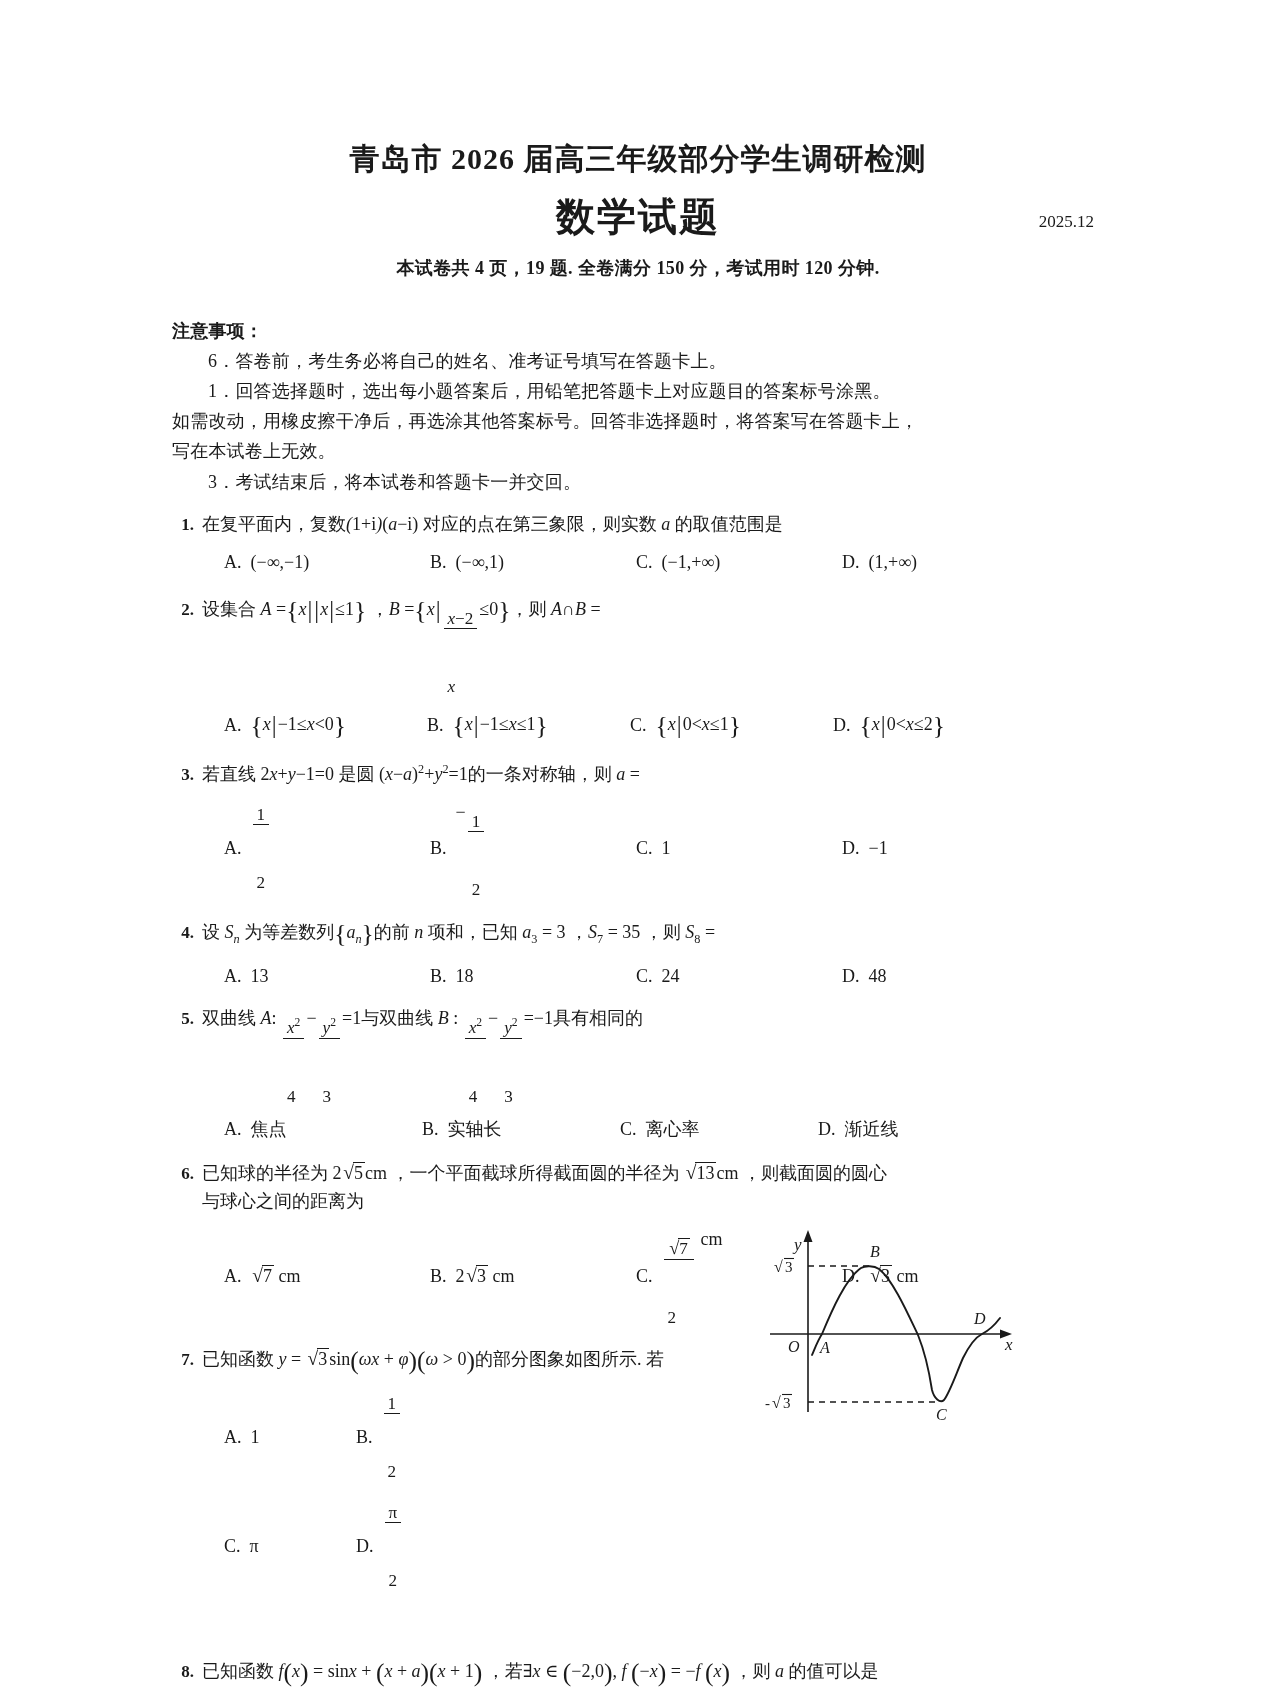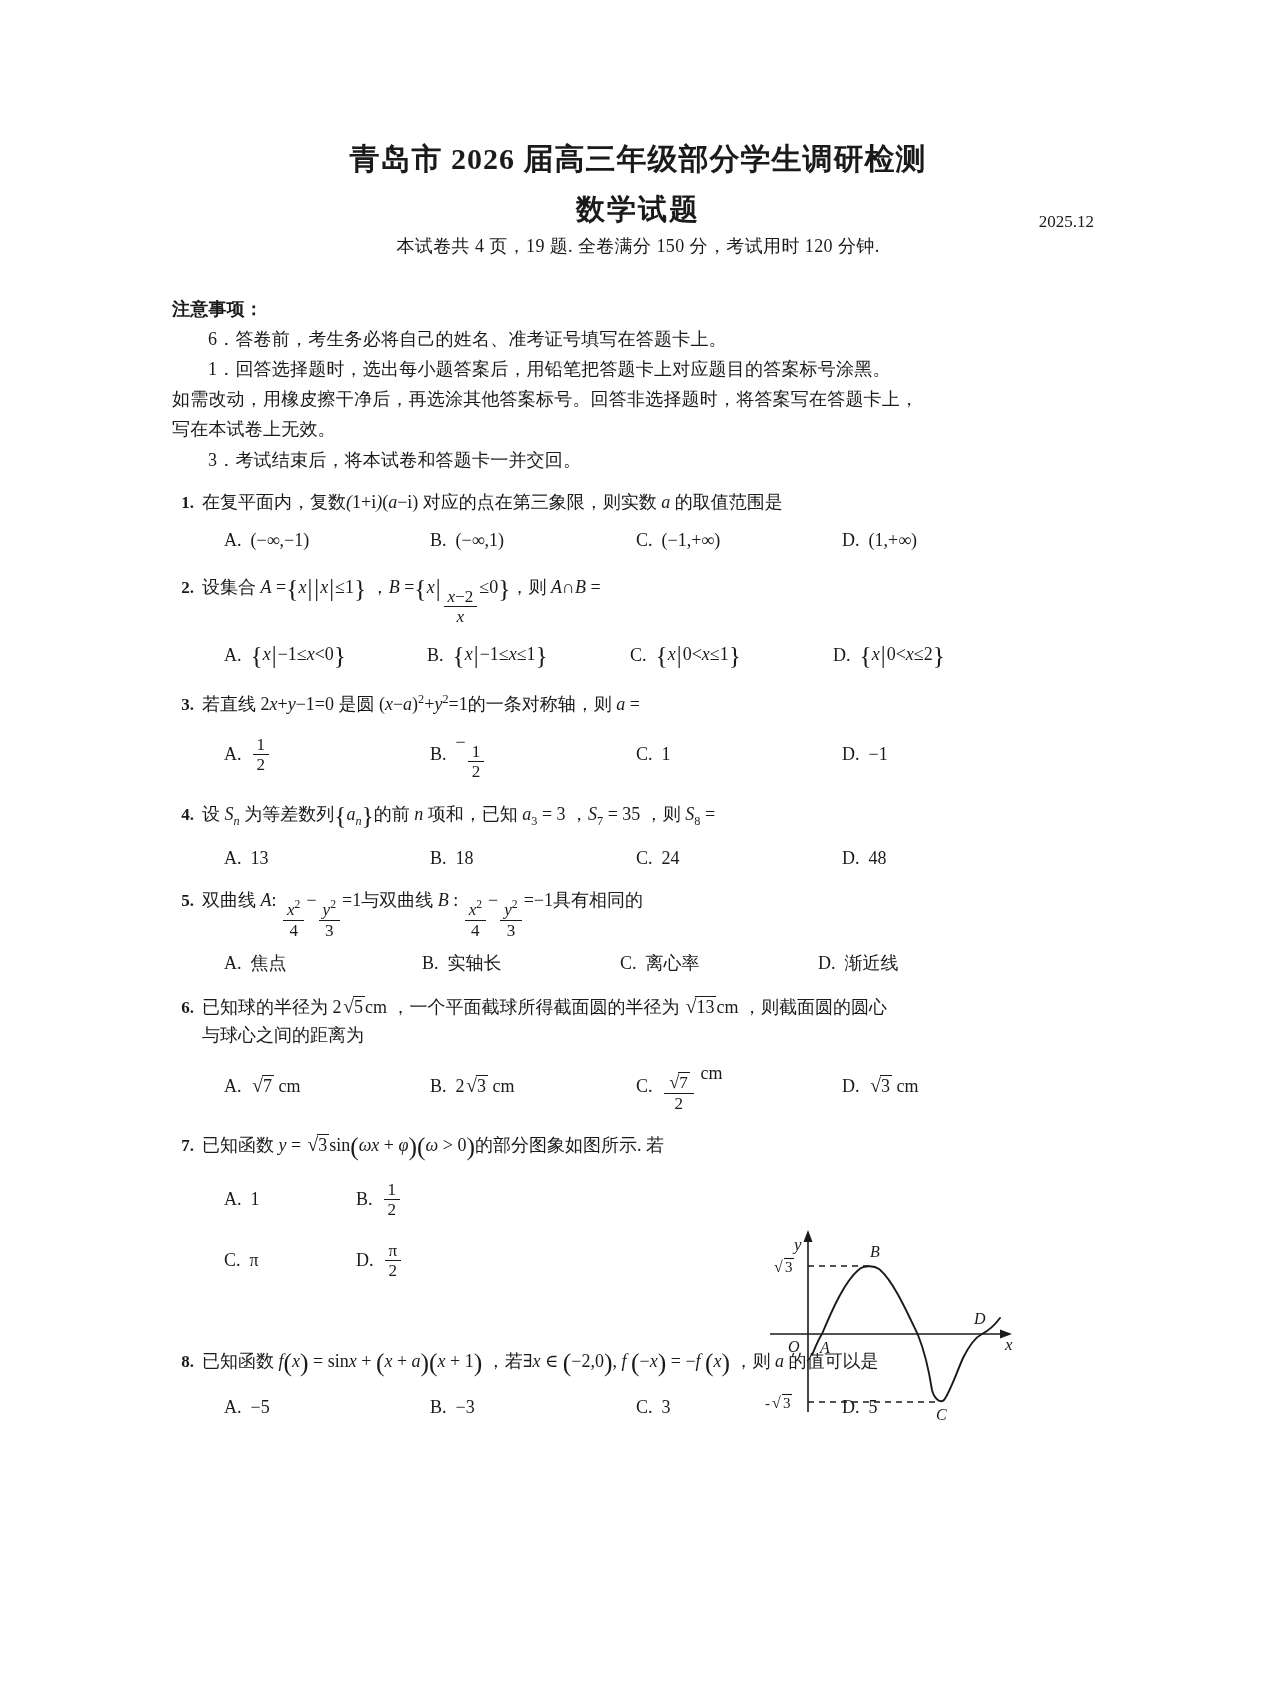--- a/index.html
+++ b/index.html
@@ -38,35 +38,36 @@
     margin-top: 140px;
     line-height: 1.25;
   }
   .title-sub-row {
     position: relative;
     text-align: center;
     margin-top: 12px;
     height: 44px;
   }
   .title-sub {
-    font-size: 29px;
+    font-size: 39px;
     font-weight: bold;
     letter-spacing: 2px;
   }
   .doc-date {
     position: absolute;
     right: 10px;
     bottom: 2px;
     font-size: 17px;
     font-weight: normal;
   }
   .exam-meta {
     text-align: center;
     font-size: 18px;
-    font-weight: normal;
+    font-weight: bold;
+    margin-top: 22px;
     letter-spacing: 0.4px;
   }
 
   
   .notice {
     margin-top: 36px;
     font-size: 18px;
     line-height: 1.68;
     letter-spacing: 0.2px;
   }
@@ -117,24 +118,25 @@
   .w2 .opt { width: 203px; }
   .w3 .opt { width: 198px; }
   .wq7 .opt { width: 132px; }
 
   
   i, .it { font-style: italic; font-family: "Liberation Serif", serif; }
   .frac {
     display: inline-flex;
     flex-direction: column;
     vertical-align: -0.52em;
-    text-align: center;
+    text-align: left;
     margin: 0 2px;
     line-height: 1.08;
     font-size: 0.95em;
+    gap: 48px;
   }
   .frac .num { border-bottom: 1.2px solid #1a1a1a; padding: 0 4px; }
   .frac .den { padding: 1px 4px 0; }
   .sqrt {
     display: inline-block;
     position: relative;
     padding-left: 0.1em;
     white-space: nowrap;
   }
   .sqrt > .rad { font-size: 1.08em; }

